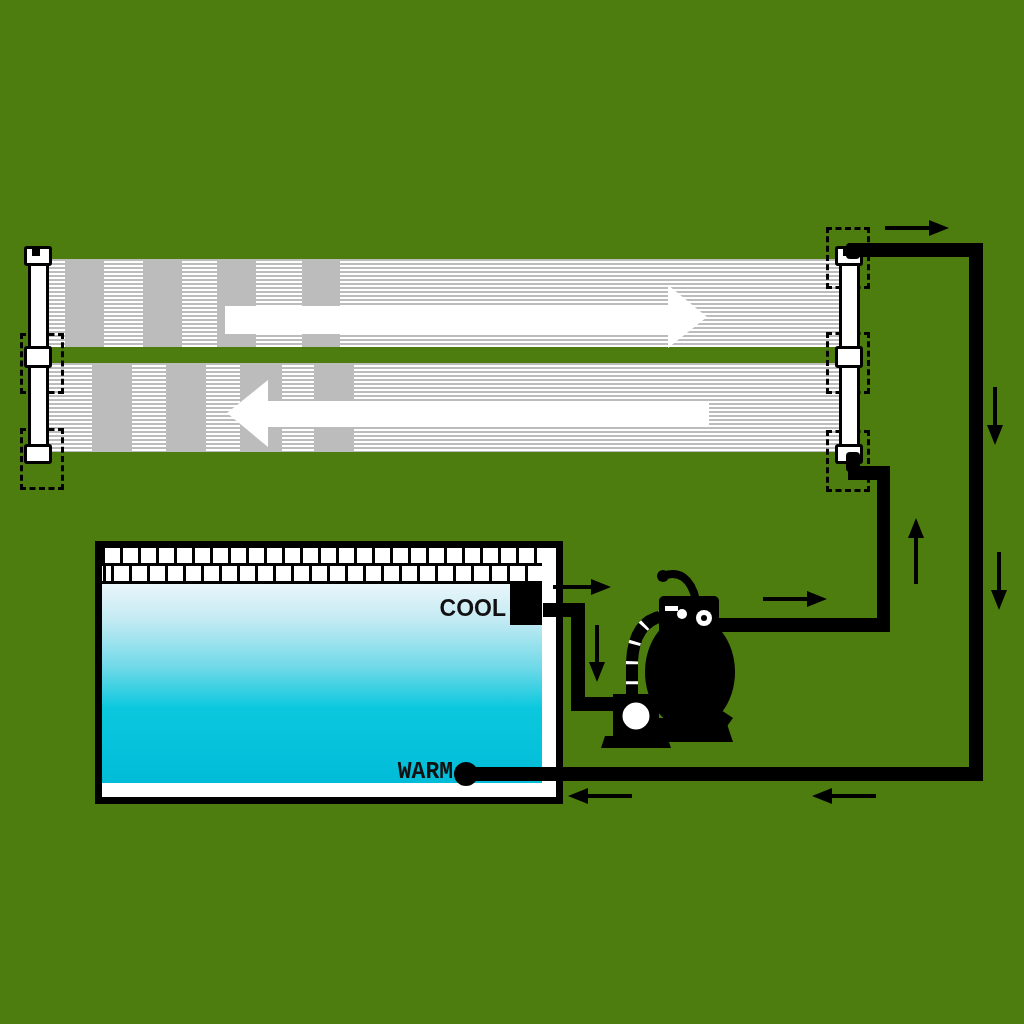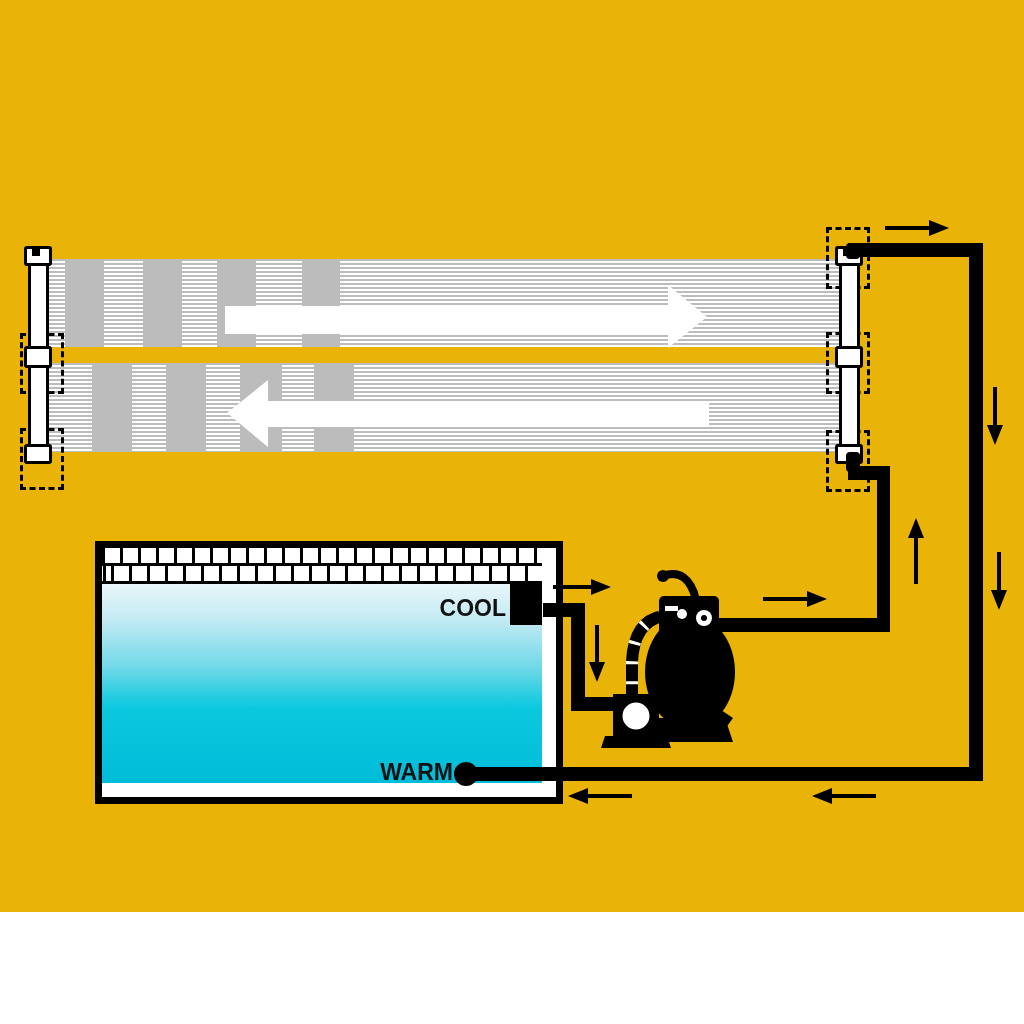--- a/index.html
+++ b/index.html
@@ -1,17 +1,17 @@
 <!DOCTYPE html>
 <html><head>
 <meta charset="utf-8">
 <style>
   html,body { margin:0; padding:0; background:#ffffff; }
   body { font-family:"Liberation Sans", sans-serif; }
-  .canvas { position:relative; width:1024px; height:912px; background:#eab308; overflow:hidden; }
+  .canvas { position:relative; width:1024px; height:1024px; background:#4d7c0f; overflow:hidden; }
 
   
   .panel { position:absolute; left:43px; width:802px;
            background:repeating-linear-gradient(180deg,#bcbcbc 0 2px,#ffffff 2px 4px); z-index:1; }
   .panel-top { top:259px; height:88px; }
   .panel-bottom { top:363px; height:89px; }
   .blk { position:absolute; top:0; height:100%; background:#bcbcbc; }
 
   .big-arrows { position:absolute; left:43px; top:259px; z-index:2; }
 
@@ -100,21 +100,21 @@
   <div class="mcap" style="left:835px;top:444px;"></div>
   <div class="mconn" style="left:846px;top:243px;width:14px;height:16px;"></div>
   <div class="mconn" style="left:846px;top:452px;width:14px;height:20px;"></div>
 
   <div class="pool"></div>
   <div class="tile-row" style="top:548px;"></div>
   <div class="tile-row" style="top:566px;background-position-x:9px;"></div>
   <div class="water"></div>
   <div class="cool-outlet"></div>
   <div class="flow-label" style="left:396px;top:595px;">COOL</div>
-  <div class="flow-label" style="left:343px;top:759px;">WARM</div>
+  <div class="flow-label" style="left:343px;top:759px;font-family:Liberation Mono, monospace;">WARM</div>
 
   <div class="pipe" style="left:543px;top:603px;width:42px;height:14px;"></div>
   <div class="pipe" style="left:571px;top:603px;width:14px;height:108px;"></div>
   <div class="pipe" style="left:571px;top:697px;width:64px;height:14px;"></div>
   <div class="pipe" style="left:717px;top:618px;width:173px;height:14px;"></div>
   <div class="pipe" style="left:877px;top:466px;width:13px;height:166px;"></div>
   <div class="pipe" style="left:848px;top:466px;width:42px;height:14px;"></div>
   <div class="pipe" style="left:848px;top:243px;width:135px;height:14px;"></div>
   <div class="pipe" style="left:969px;top:243px;width:14px;height:538px;"></div>
   <div class="pipe" style="left:462px;top:767px;width:521px;height:14px;"></div>

